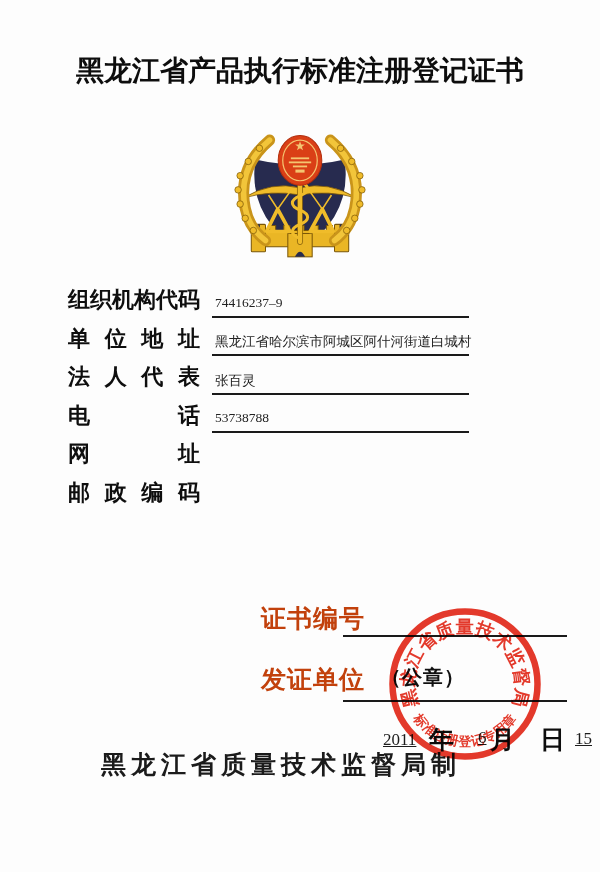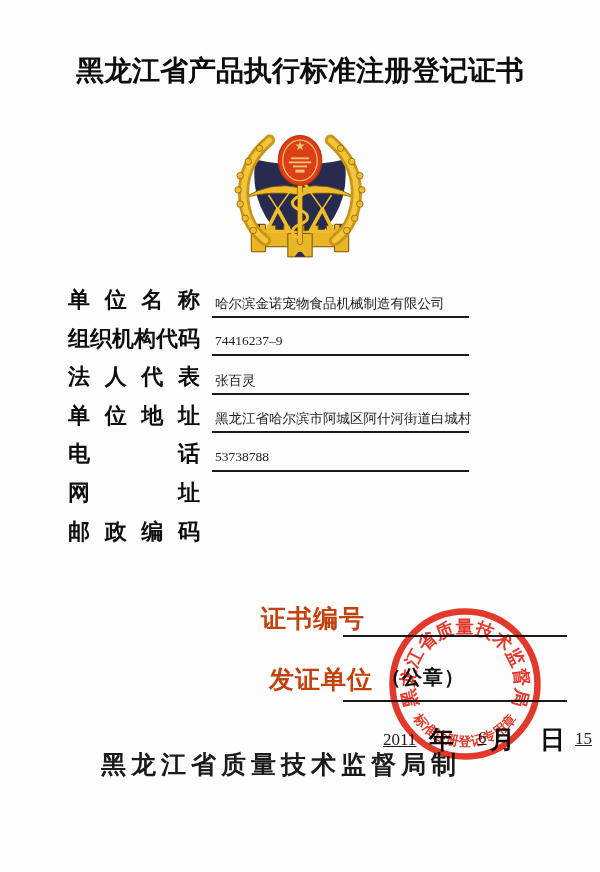--- a/index.html
+++ b/index.html
@@ -101,59 +101,55 @@
     <g fill="#f4c470">
       <rect x="59" y="24" width="18" height="1.8"></rect>
       <rect x="57" y="28" width="22" height="1.8"></rect>
       <rect x="61" y="32" width="14" height="1.8"></rect>
       <rect x="63.5" y="36" width="9" height="3"></rect>
     </g>
   </svg>
 
   <div class="form">
 
-      <div class="frow">
-        <div class="flabel">单位名称</div>
-        <div class="fvalue">哈尔滨金诺宠物食品机械制造有限公司</div>
-      </div>
 
       <div class="frow">
         <div class="flabel">组织机构代码</div>
         <div class="fvalue">74416237–9</div>
       </div>
 
       <div class="frow">
-        <div class="flabel">法人代表</div>
-        <div class="fvalue">张百灵</div>
+        <div class="flabel">单位地址</div>
+        <div class="fvalue">黑龙江省哈尔滨市阿城区阿什河街道白城村</div>
       </div>
 
       <div class="frow">
-        <div class="flabel">单位地址</div>
-        <div class="fvalue">黑龙江省哈尔滨市阿城区阿什河街道白城村</div>
+        <div class="flabel">法人代表</div>
+        <div class="fvalue">张百灵</div>
       </div>
 
       <div class="frow">
         <div class="flabel">电话</div>
         <div class="fvalue">53738788</div>
       </div>
 
       <div class="frow">
         <div class="flabel">网址</div>
       </div>
 
       <div class="frow">
         <div class="flabel">邮政编码</div>
       </div>
     </div>
 
   <div class="clabel" style="left:261px;top:602px;">证书编号</div>
   <div class="cnum"></div>
   <div class="cline" style="top:635px;"></div>
 
-  <div class="clabel" style="left:261px;top:663px;margin-left:8px;">发证单位</div>
+  <div class="clabel" style="left:261px;top:663px;">发证单位</div>
   <div class="stamp-note">（公章）</div>
   <div class="cline" style="top:700px;"></div>
 
   <span class="dnum" style="left:383px;top:730px;">2011</span>
   <span class="dunit" style="left:429px;top:723px;">年</span>
   <span class="dnum" style="left:478px;top:728px;">6</span>
   <span class="dunit" style="left:490px;top:723px;">月</span>
   <span class="dnum" style="left:542px;top:729px;margin-left:33px;">15</span>
   <span class="dunit" style="left:540px;top:723px;">日</span>
 

